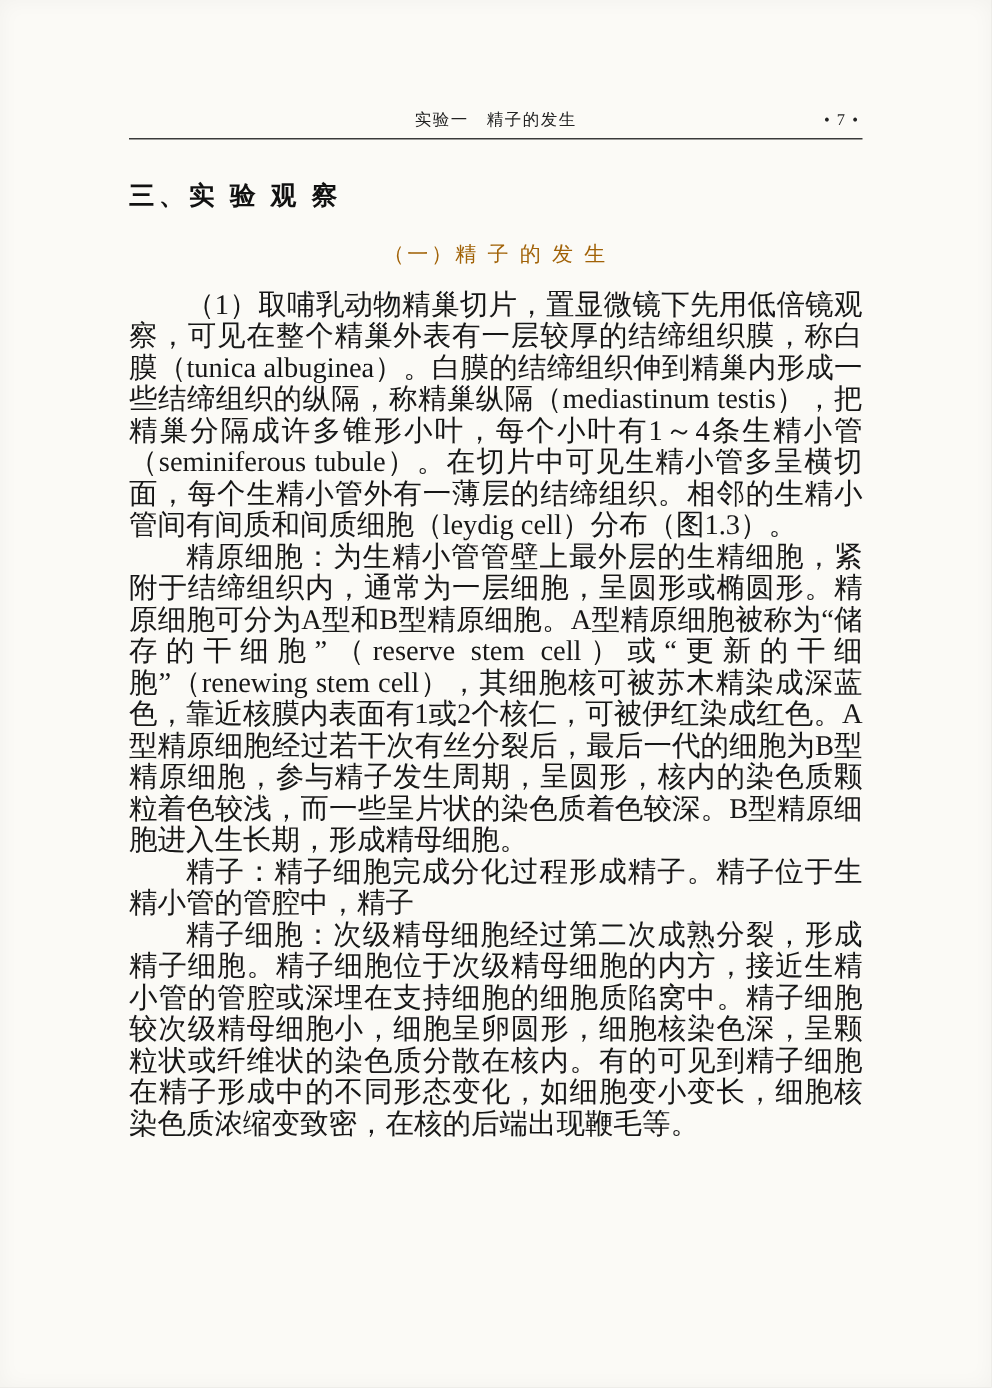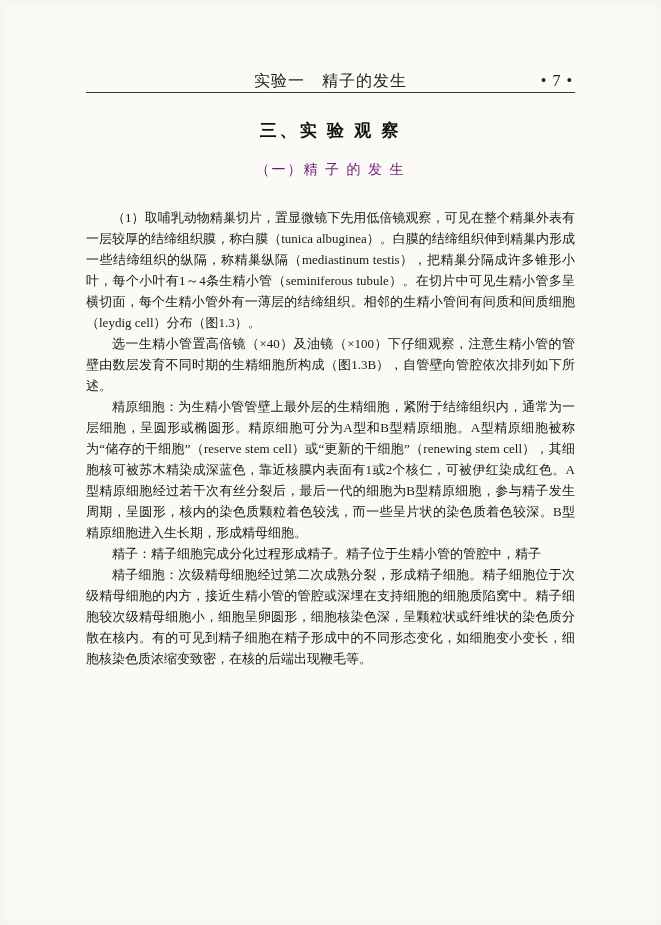--- a/index.html
+++ b/index.html
@@ -16,58 +16,58 @@
     box-sizing: border-box;
     padding: 72px 86px 30px 86px;
     color: #1c1c1c;
     font-family: "Liberation Serif", "DejaVu Serif", serif;
     overflow: hidden;
     box-shadow: inset 0 0 14px rgba(0,0,0,0.04);
   }
   .running-header {
     position: relative;
     height: 17px;
-    font-size: 16px;
+    font-size: 11px;
     line-height: 17px;
     color: #222;
   }
   .running-header .rh-title {
     text-align: center;
     letter-spacing: 1px;
   }
   .running-header .rh-page {
     position: absolute;
     right: 2px;
     top: 0;
     letter-spacing: 1px;
   }
   .header-rule {
     border: 0;
     border-bottom: 1.2px solid #3a3a3a;
     margin: 3px 0 0 0;
   }
   .section-title {
     margin: 26px 0 0 0;
-    text-align: center;
+    text-align: left;
     font-size: 17px;
     font-weight: bold;
     letter-spacing: 3px;
     color: #111;
   }
   .subsection-title {
     margin: 19px 0 0 0;
     text-align: center;
     font-size: 14px;
     font-weight: normal;
     letter-spacing: 2px;
-    color: #701a75;
+    color: #a16207;
   }
   .body-text {
-    margin-top: 28px;
-    font-size: 13px;
+    margin-top: 14px;
+    font-size: 19px;
     line-height: 21px;
     text-align: justify;
     text-justify: inter-ideograph;
     color: #171717;
   }
   .body-text p {
     margin: 0;
     text-indent: 2em;
   }
 </style>
@@ -81,19 +81,18 @@
     <div class="rh-page">• 7 •</div>
   </div>
   <hr class="header-rule">
 
   <div class="section-title">三、实 验 观 察</div>
 
   <div class="subsection-title">（一）精 子 的 发 生</div>
 
   <div class="body-text">
     <p>（1）取哺乳动物精巢切片，置显微镜下先用低倍镜观察，可见在整个精巢外表有一层较厚的结缔组织膜，称白膜（tunica albuginea）。白膜的结缔组织伸到精巢内形成一些结缔组织的纵隔，称精巢纵隔（mediastinum testis），把精巢分隔成许多锥形小叶，每个小叶有1～4条生精小管（seminiferous tubule）。在切片中可见生精小管多呈横切面，每个生精小管外有一薄层的结缔组织。相邻的生精小管间有间质和间质细胞（leydig cell）分布（图1.3）。</p>
-    <p>选一生精小管置高倍镜（×40）及油镜（×100）下仔细观察，注意生精小管的管壁由数层发育不同时期的生精细胞所构成（图1.3B），自管壁向管腔依次排列如下所述。</p>
     <p>精原细胞：为生精小管管壁上最外层的生精细胞，紧附于结缔组织内，通常为一层细胞，呈圆形或椭圆形。精原细胞可分为A型和B型精原细胞。A型精原细胞被称为“储存的干细胞”（reserve stem cell）或“更新的干细胞”（renewing stem cell），其细胞核可被苏木精染成深蓝色，靠近核膜内表面有1或2个核仁，可被伊红染成红色。A型精原细胞经过若干次有丝分裂后，最后一代的细胞为B型精原细胞，参与精子发生周期，呈圆形，核内的染色质颗粒着色较浅，而一些呈片状的染色质着色较深。B型精原细胞进入生长期，形成精母细胞。</p>
     <p>精子：精子细胞完成分化过程形成精子。精子位于生精小管的管腔中，精子</p>
     <p>精子细胞：次级精母细胞经过第二次成熟分裂，形成精子细胞。精子细胞位于次级精母细胞的内方，接近生精小管的管腔或深埋在支持细胞的细胞质陷窝中。精子细胞较次级精母细胞小，细胞呈卵圆形，细胞核染色深，呈颗粒状或纤维状的染色质分散在核内。有的可见到精子细胞在精子形成中的不同形态变化，如细胞变小变长，细胞核染色质浓缩变致密，在核的后端出现鞭毛等。</p>
   </div>
 
 </div>
 
 </body></html>

